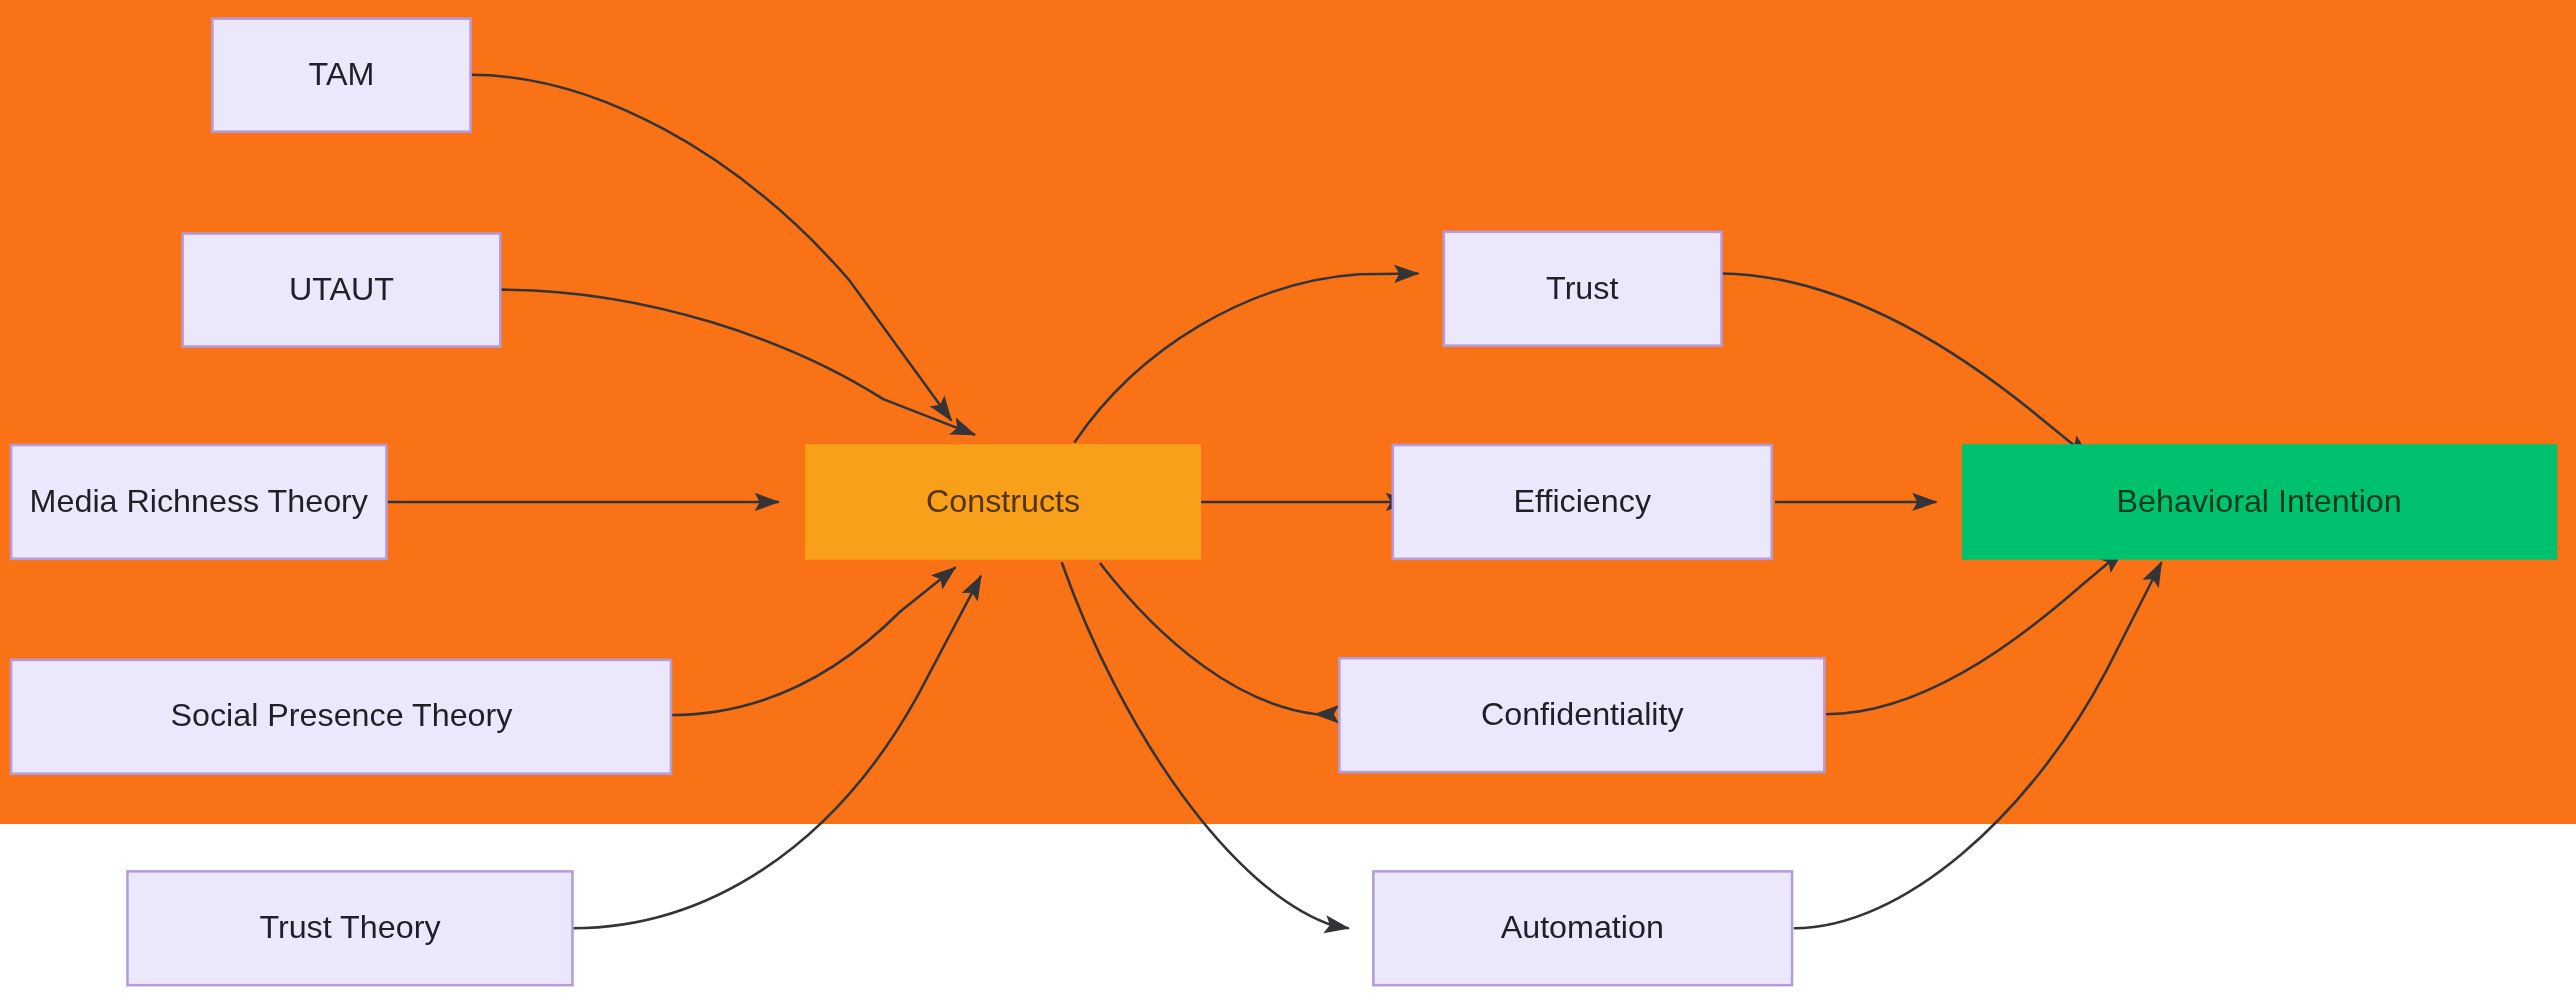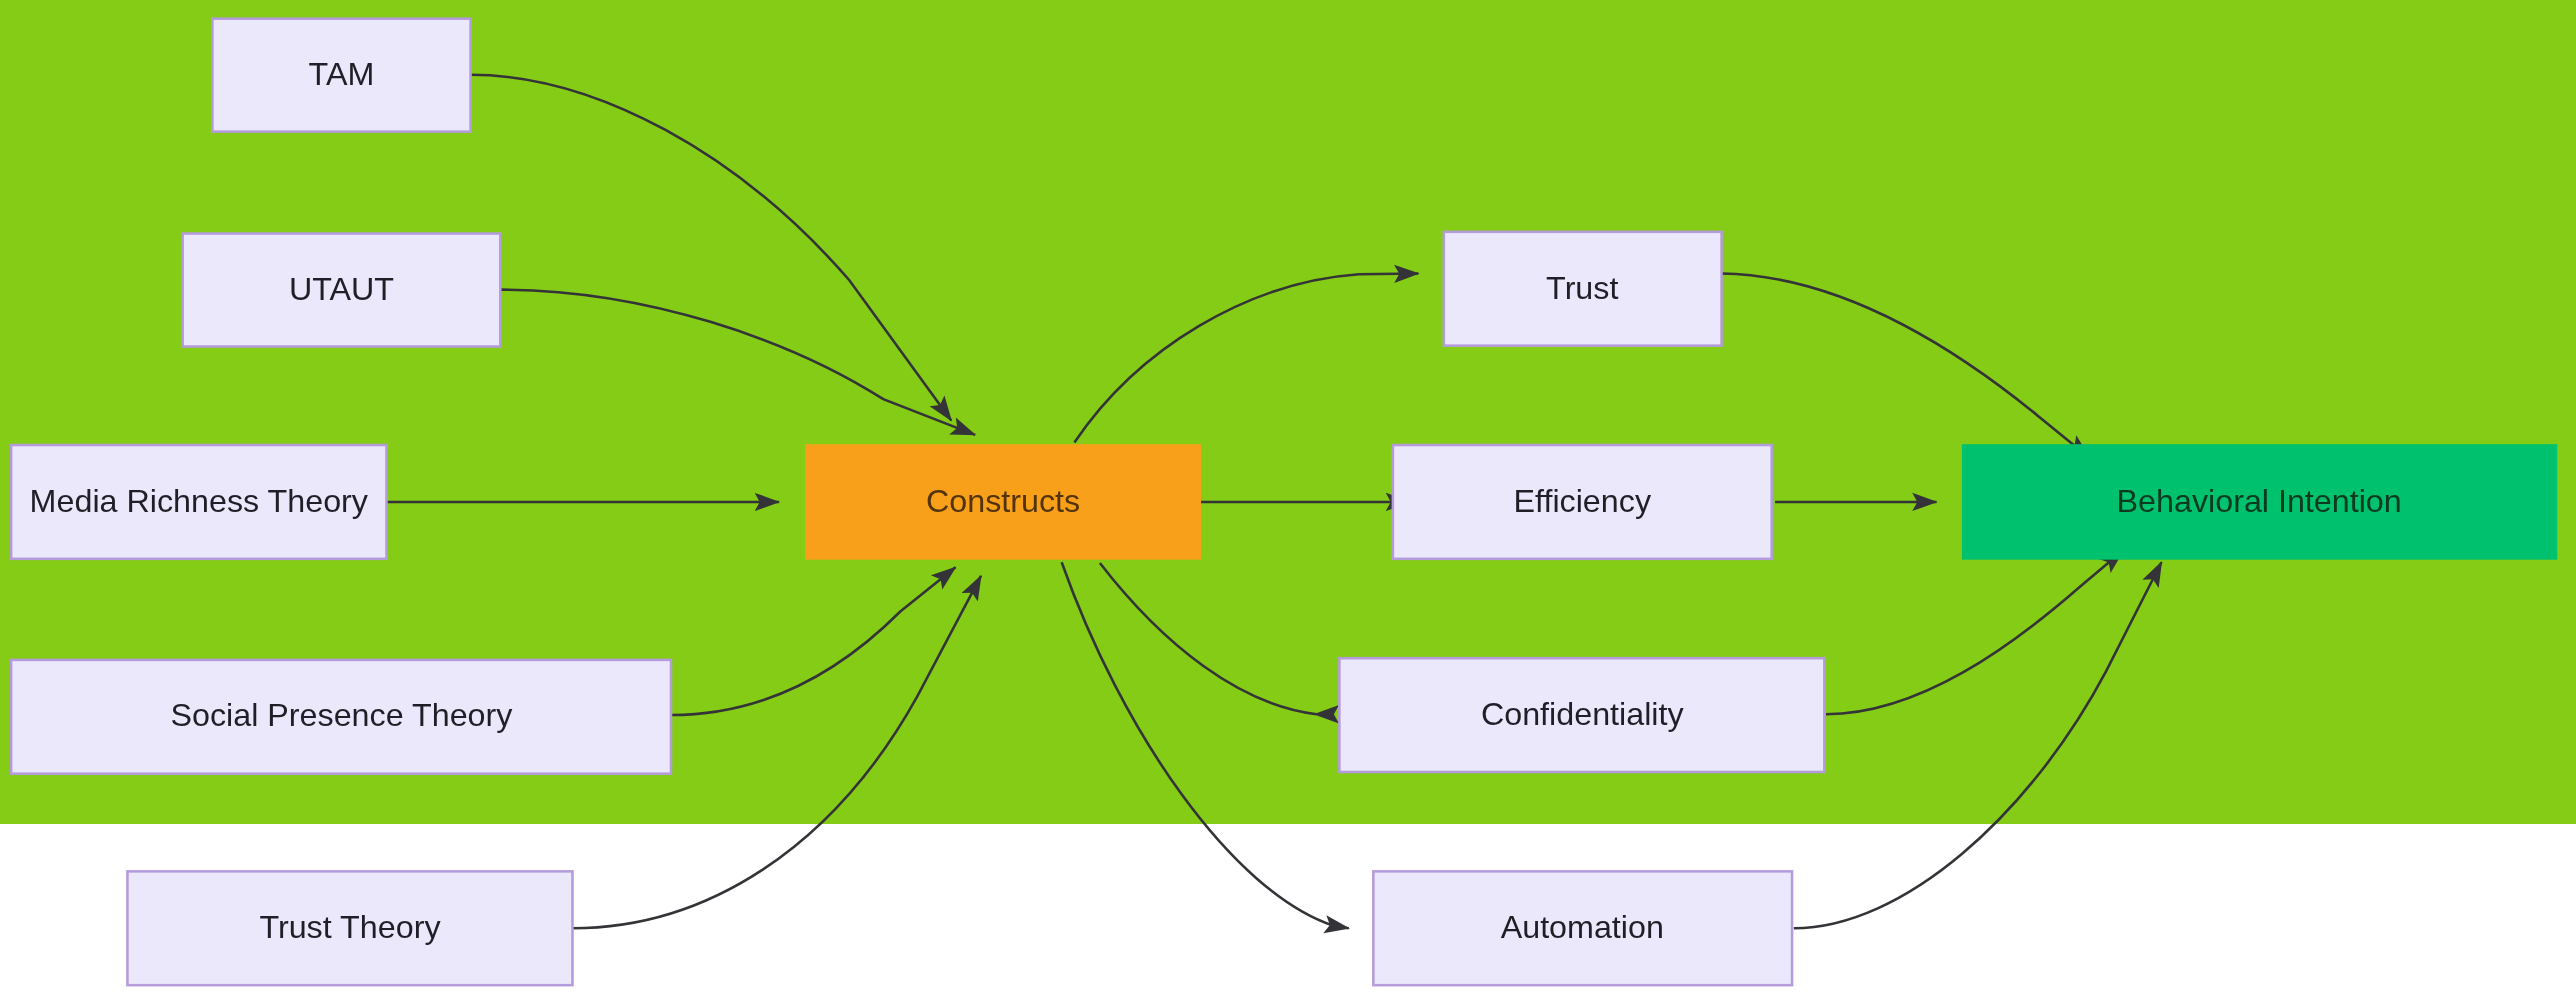--- a/index.html
+++ b/index.html
@@ -11,21 +11,21 @@
   body {
     width: 2576px;
     height: 1003px;
     overflow: hidden;
     font-family: "Liberation Sans", sans-serif;
   }
   #diagram-root {
     position: relative;
     width: 2576px;
     height: 824px;
-    background: #84cc16;
+    background: #f97316;
   }
   #flow-svg {
     position: absolute;
     top: 0;
     left: 0;
     width: 2576px;
     height: 1003px;
     display: block;
   }
   .node-rect {

